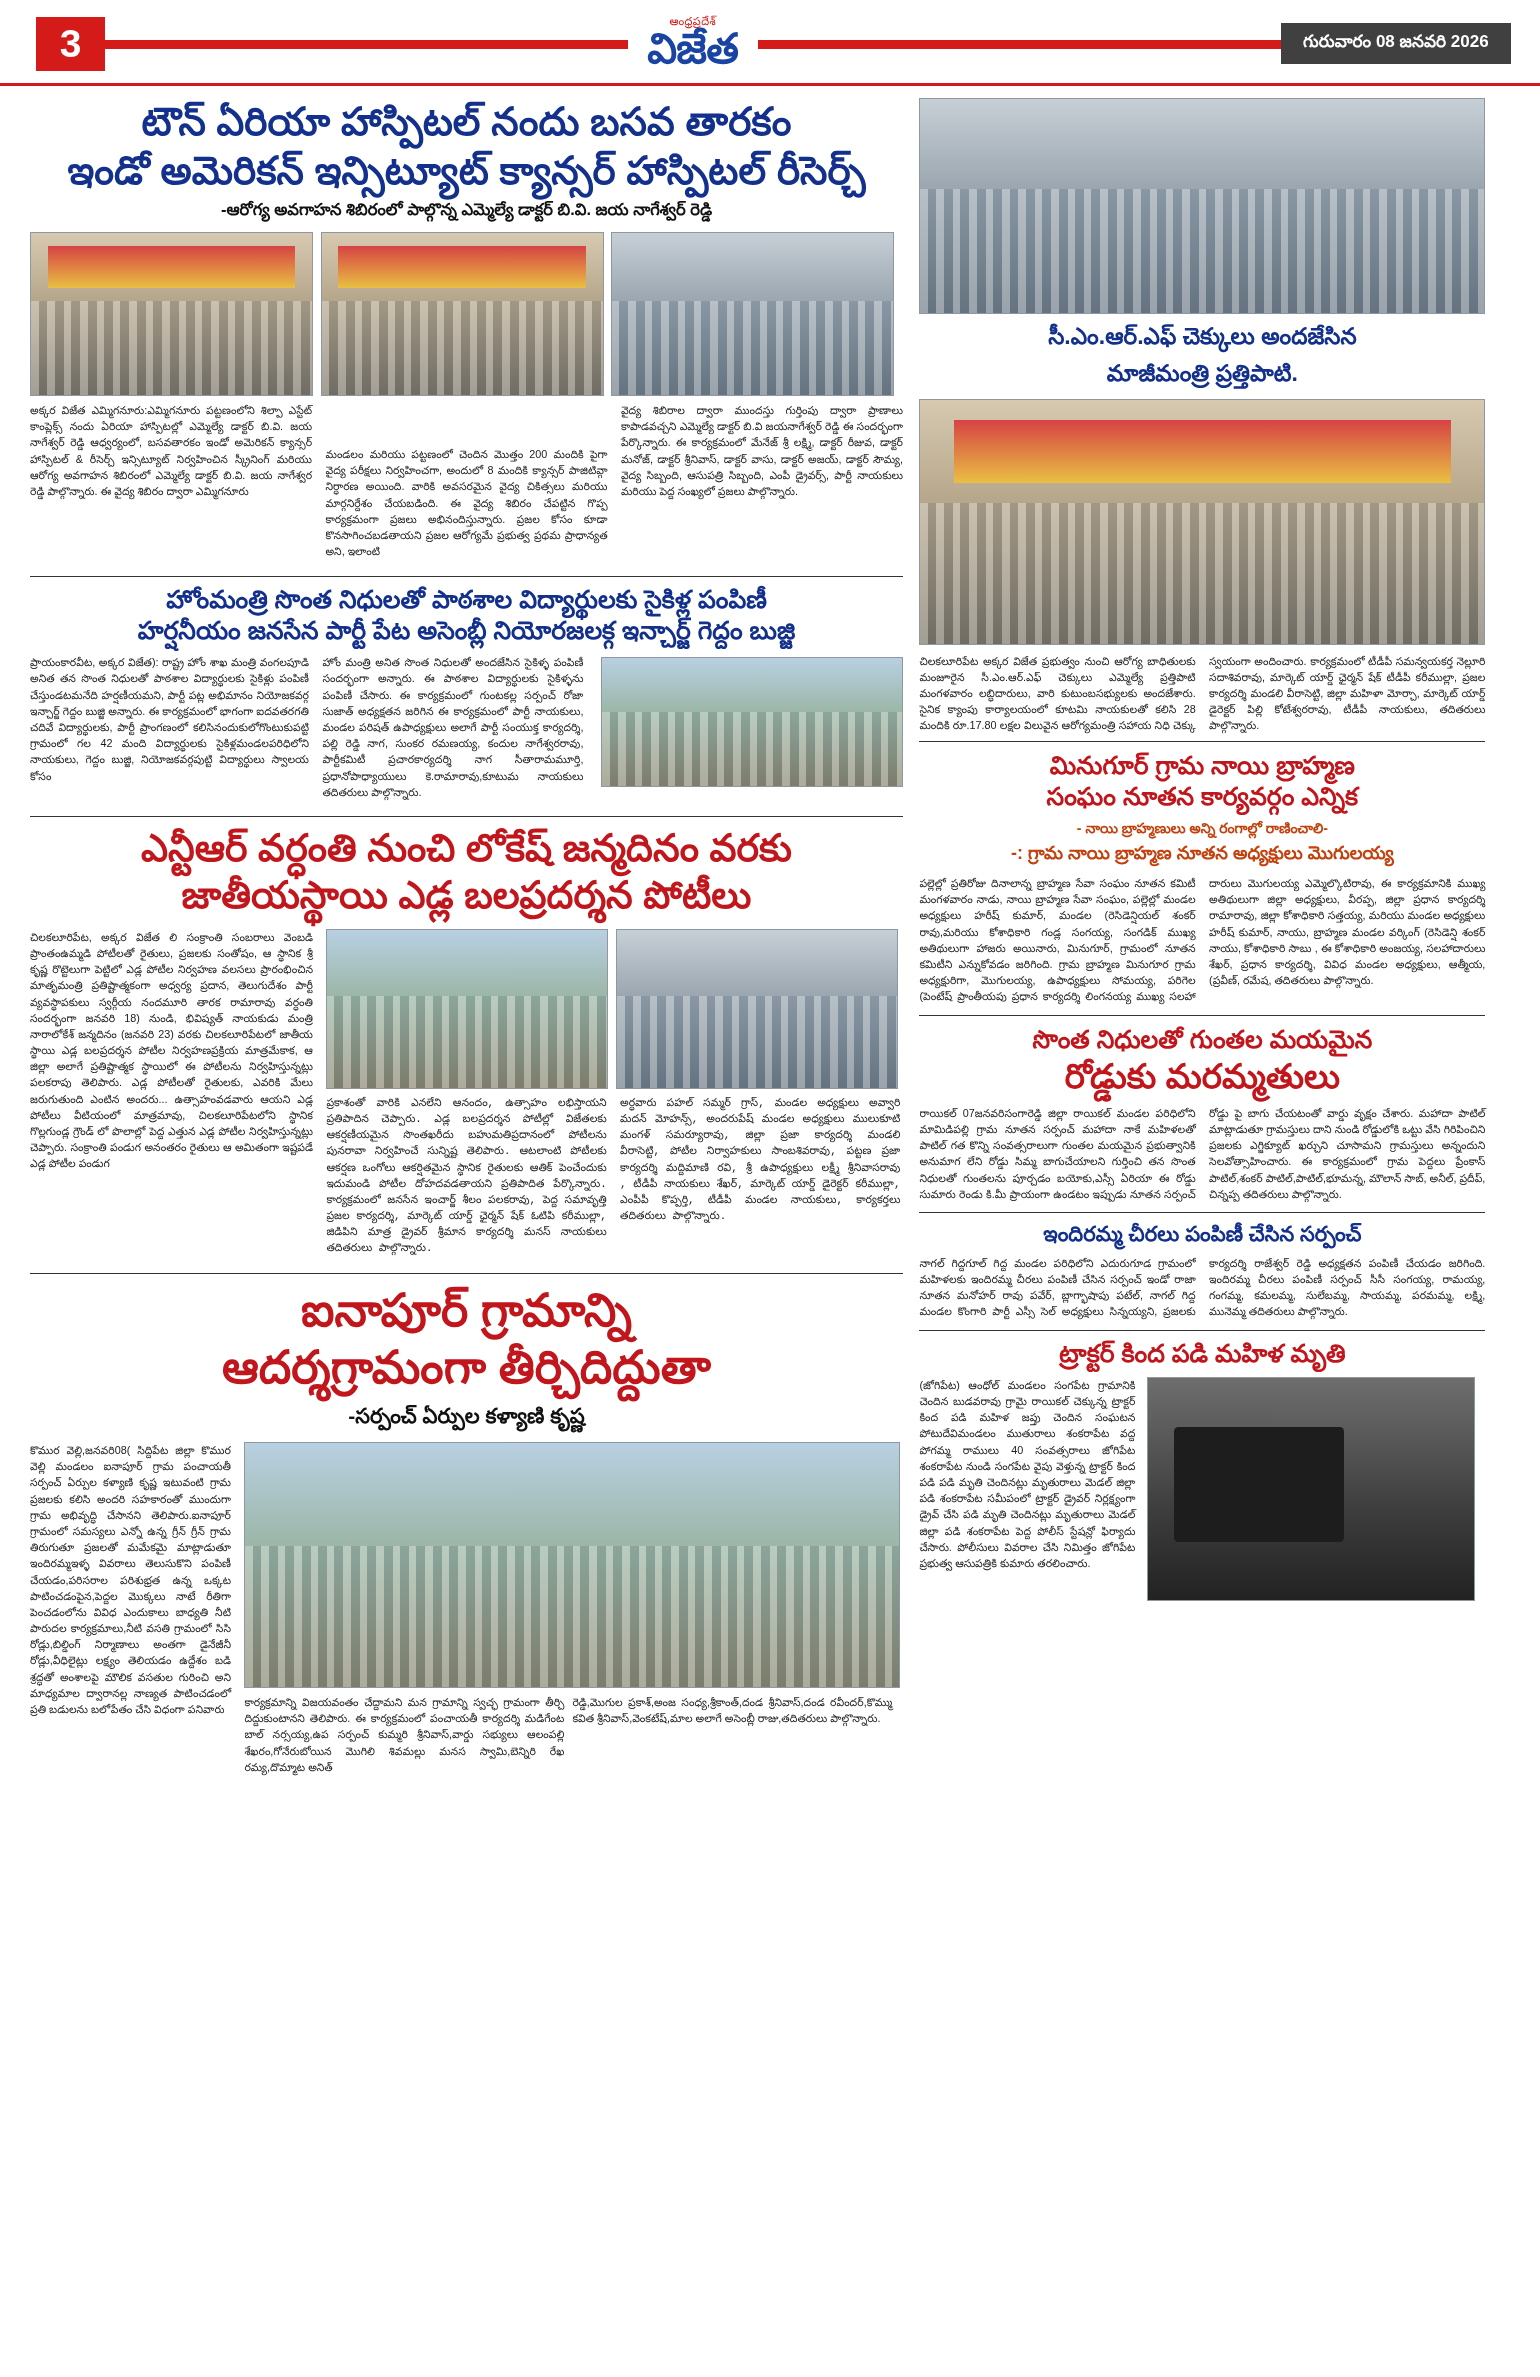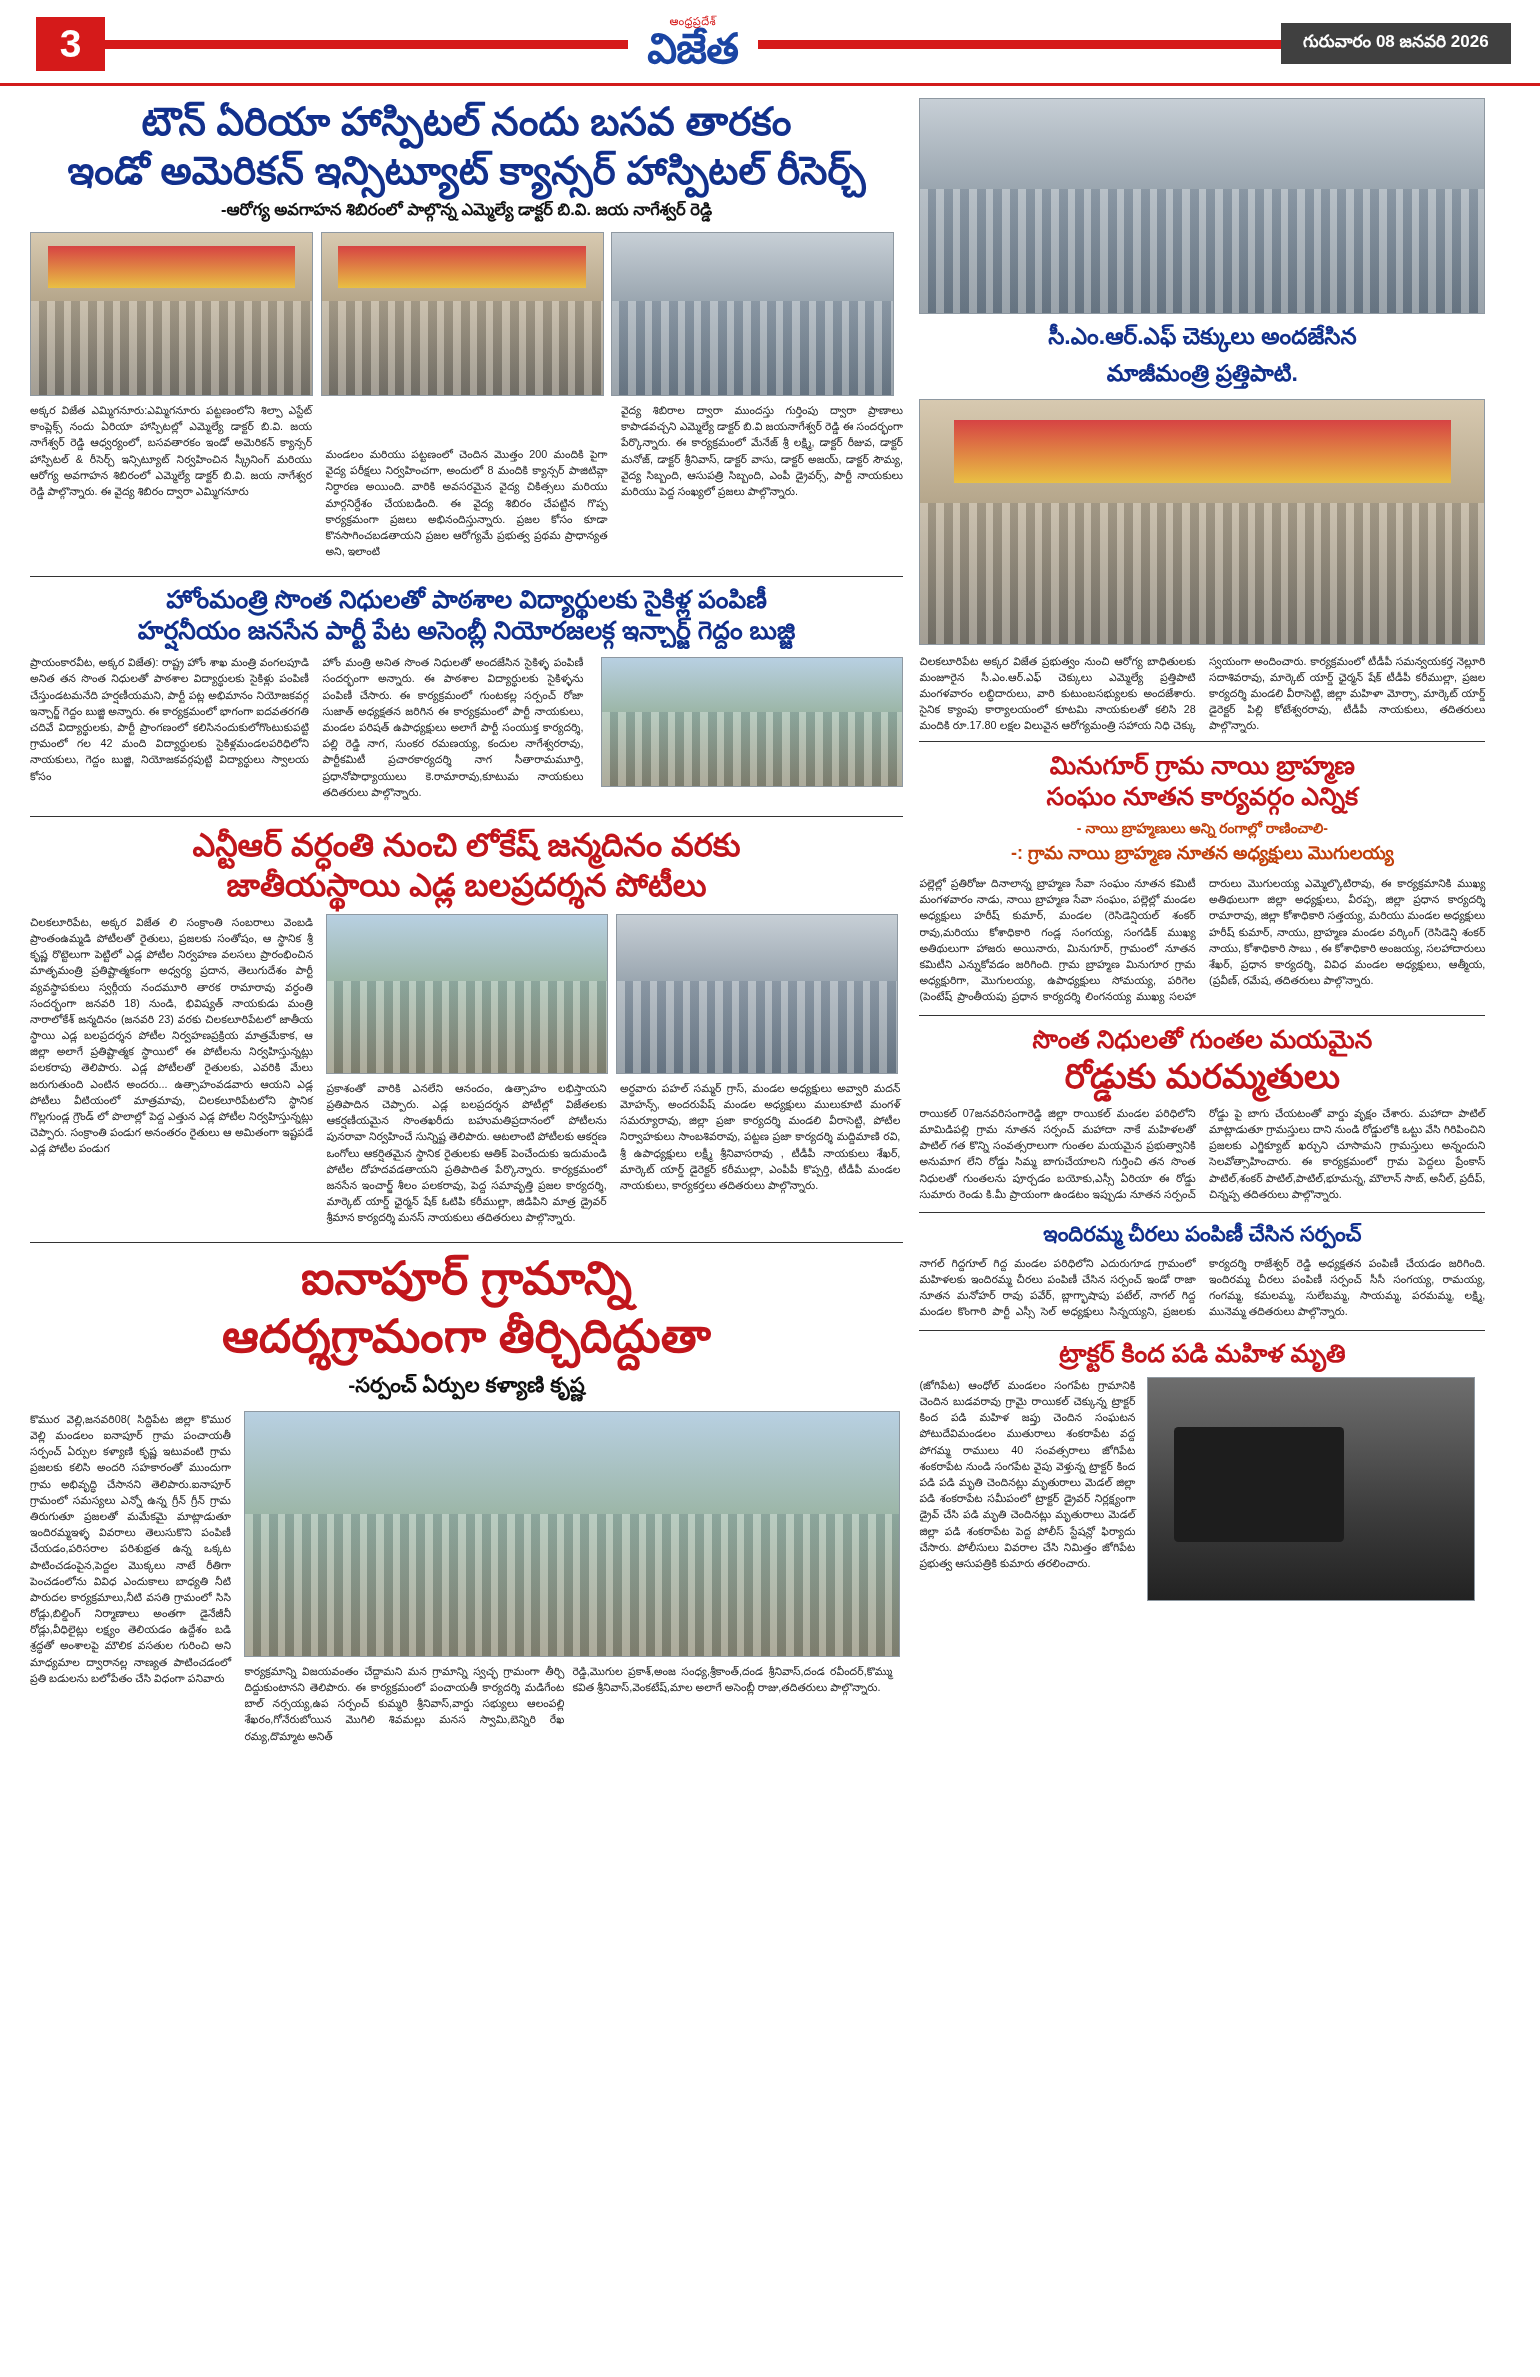--- a/index.html
+++ b/index.html
@@ -94,21 +94,21 @@
 
   .hl {
     text-align: center;
     font-weight: bold;
     color: #0e2f86;
     line-height: 1.25;
   }
   .hl.blue { color:#12308c; }
   .hl.red { color:#c1161c; }
   .hl.big { font-size: 39px; }
-  .hl.xl { font-size: 32px; }
+  .hl.xl { font-size: 38px; }
   .hl.xxl { font-size: 46px; }
   .hl.med { font-size: 25px; }
   .hl.sm { font-size: 21px; }
   .subhead {
     text-align:center;
     font-size: 16.4px;
     font-weight: bold;
     color: #111;
     margin-top: 4.5px;
   }
@@ -235,21 +235,21 @@
         <div class="hl red xl">ఎన్టీఆర్ వర్ధంతి నుంచి లోకేష్ జన్మదినం వరకు</div>
         <div class="hl red xl">జాతీయస్థాయి ఎడ్ల బలప్రదర్శన పోటీలు</div>
 
         <div style="display:flex;gap:13.4px;margin-top:9px;">
           <div class="body-text" style="width:283px;">చిలకలూరిపేట, అక్కర విజేత లి సంక్రాంతి సంబరాలు వెంబడి ప్రాంతంఉమ్మడి పోటీలతో రైతులు, ప్రజలకు సంతోషం, ఆ స్థానిక శ్రీ కృష్ణ రొట్టెలుగా పెట్టిలో ఎడ్ల పోటీల నిర్వహణ వలసలు ప్రారంభించిన మాతృమంత్రి ప్రతిష్టాత్మకంగా అధ్వర్య ప్రదాన, తెలుగుదేశం పార్టీ వ్యవస్థాపకులు స్వర్గీయ నందమూరి తారక రామారావు వర్ధంతి సందర్భంగా జనవరి 18) నుండి, భివిష్యత్ నాయకుడు మంత్రి నారాలోకేశ్ జన్మదినం (జనవరి 23) వరకు చిలకలూరిపేటలో జాతీయ స్థాయి ఎడ్ల బలప్రదర్శన పోటీల నిర్వహణప్రక్రియ మాత్రమేకాక, ఆ జిల్లా అలాగే ప్రతిష్టాత్మక స్థాయిలో ఈ పోటీలను నిర్వహిస్తున్నట్లు పలకరాపు తెలిపారు. ఎడ్ల పోటీలతో రైతులకు, ఎవరికి మేలు జరుగుతుంది ఎంటిన అందరు... ఉత్సాహంవడవారు ఆయని ఎడ్ల పోటీలు వీటియంలో మాత్రమావు, చిలకలూరిపేటలోని స్థానిక గొల్లగుండ్ల గ్రౌండ్ లో పొలాల్లో పెద్ద ఎత్తున ఎడ్ల పోటీల నిర్వహిస్తున్నట్లు చెప్పారు. సంక్రాంతి పండుగ అనంతరం రైతులు ఆ అమితంగా ఇష్టపడే ఎడ్ల పోటీల పండుగ</div>
           <div style="width:574px;">
             <div class="photorow" style="margin-top:0;">
               <div class="photo ph-out ph-people" style="width:282px;height:160px;"></div>
               <div class="photo ph-crowd ph-people" style="width:282px;height:160px;"></div>
             </div>
-            <div class="body-text" style="display:flex;gap:13.4px;">
+            <div class="body-text" style="display:flex;gap:13.4px;font-family:Liberation Mono, monospace;">
               <p style="width:282px;">ప్రకాశంతో వారికి ఎనలేని ఆనందం, ఉత్సాహం లభిస్తాయని ప్రతిపాదిన చెప్పారు. ఎడ్ల బలప్రదర్శన పోటీల్లో విజేతలకు ఆకర్షణీయమైన సొంతఖరీదు బహుమతిప్రదానంలో పోటీలను పునరావా నిర్వహించే సున్నిష్ట తెలిపారు. ఆటలాంటి పోటీలకు ఆకర్షణ ఒంగోలు ఆకర్షితమైన స్థానిక రైతులకు ఆతిక్ పెంచేందుకు ఇదుమండి పోటీల దోహదవడతాయని ప్రతిపాదిత పేర్కొన్నారు. కార్యక్రమంలో జనసేన ఇంచార్జ్ శీలం పలకరావు, పెద్ద సమావృత్తి ప్రజల కార్యదర్శి, మార్కెట్ యార్డ్ ఛైర్మన్ షేక్ ఓటిపి కరీముల్లా, జిడిపిని మాత్ర డ్రైవర్ శ్రీమాన కార్యదర్శి మనస్ నాయకులు తదితరులు పాల్గొన్నారు.</p>
               <p style="width:282px;">అర్ధవారు పహల్ సమ్మర్ గ్రాస్, మండల అధ్యక్షులు అవ్వారి మదన్ మోహన్స్, అందరుపేష్ మండల అధ్యక్షులు ములుకూటి మంగళ్ సమర్యూరావు, జిల్లా ప్రజా కార్యదర్శి మండలి వీరాసెట్టి, పోటీల నిర్వాహకులు సాంబశివరావు, పట్టణ ప్రజా కార్యదర్శి మద్దిమాణి రవి, శ్రీ ఉపాధ్యక్షులు లక్ష్మీ శ్రీనివాసరావు , టీడీపీ నాయకులు శేఖర్, మార్కెట్ యార్డ్ డైరెక్టర్ కరీముల్లా, ఎంపీపీ కొప్పర్తి, టీడీపీ మండల నాయకులు, కార్యకర్తలు తదితరులు పాల్గొన్నారు.</p>
             </div>
           </div>
         </div>
       </div>
 
       <div class="rule-thin"></div>
 
       <div class="section">

